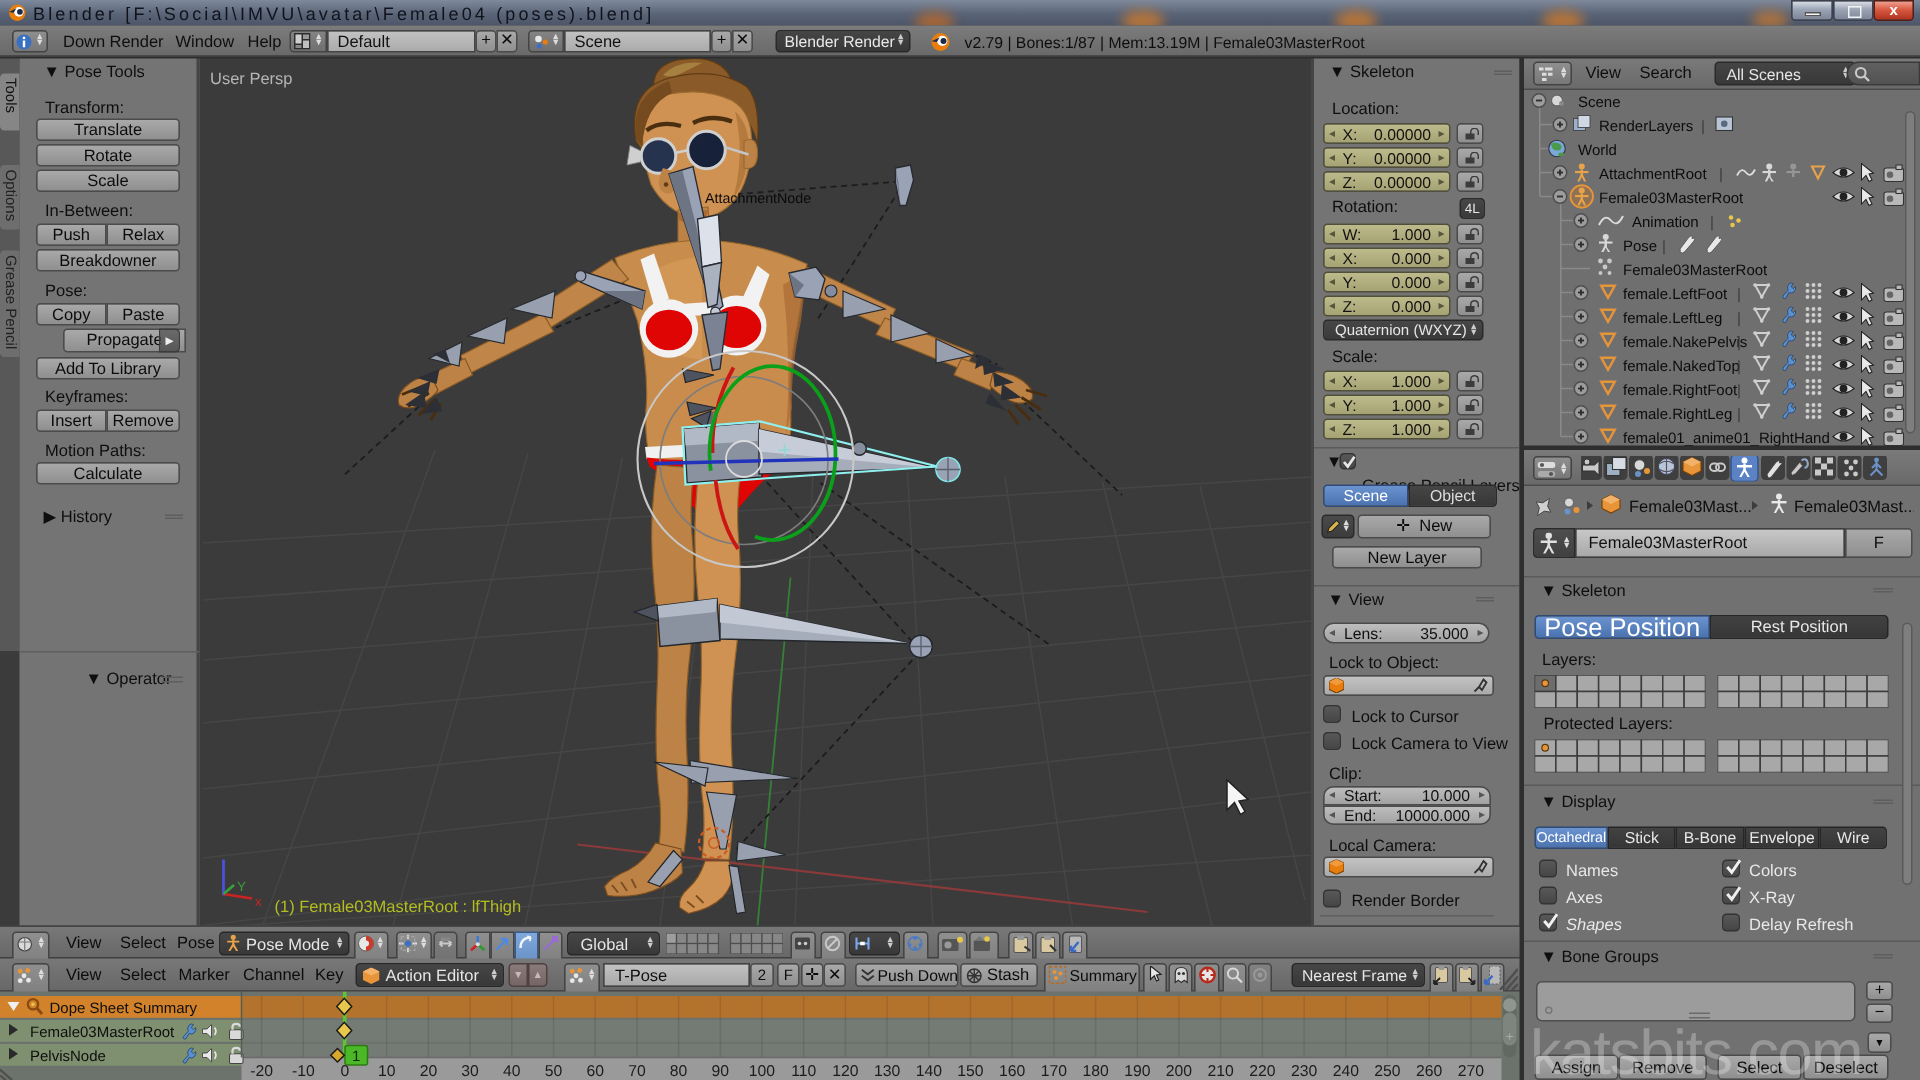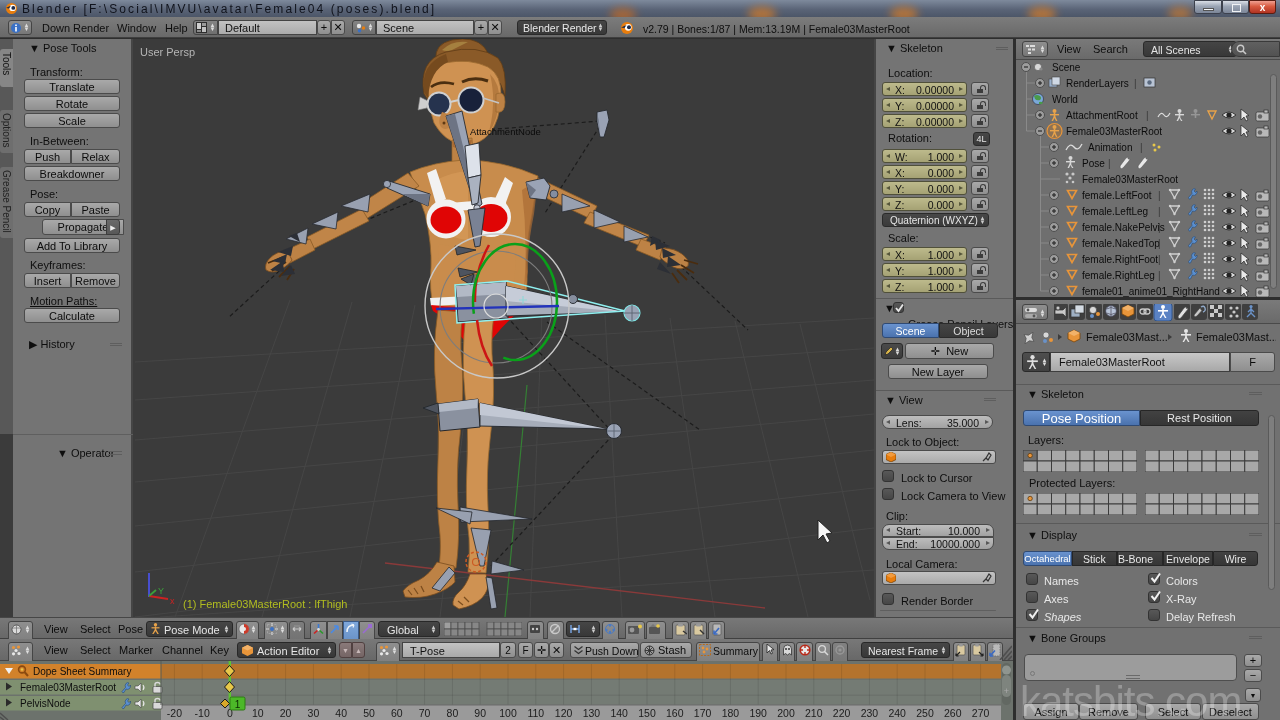--- a/index.html
+++ b/index.html
@@ -341,21 +341,21 @@
   <div class="btn" style="left:11px;top:128px;width:96px;height:15px;line-height:14px;">Breakdowner</div>
   <div class="lbl" style="left:17px;top:150px;">Pose:</div>
   <div class="btn" style="left:11px;top:164px;width:47px;height:15px;line-height:14px;border-radius:3px 0 0 3px;">Copy</div>
   <div class="btn" style="left:58px;top:164px;width:49px;height:15px;line-height:14px;border-radius:0 3px 3px 0;">Paste</div>
   <div class="btn" style="left:29px;top:181px;width:82px;height:16px;line-height:15px;border-radius:3px 0 0 3px;">Propagate</div>
   <div class="abs" style="left:93px;top:181px;width:14px;height:16px;background:linear-gradient(#6a6a6a,#585858);border:1px solid #3c3c3c;border-radius:0 3px 3px 0;color:#eee;font-size:7px;text-align:center;line-height:15px;">▶</div>
   <div class="btn" style="left:11px;top:200px;width:96px;height:15px;line-height:14px;">Add To Library</div>
   <div class="lbl" style="left:17px;top:221px;">Keyframes:</div>
   <div class="btn" style="left:11px;top:235px;width:47px;height:15px;line-height:14px;border-radius:3px 0 0 3px;">Insert</div>
   <div class="btn" style="left:58px;top:235px;width:49px;height:15px;line-height:14px;border-radius:0 3px 3px 0;">Remove</div>
-  <div class="lbl" style="left:17px;top:257px;text-decoration:underline;">Motion Paths:</div>
+  <div class="lbl" style="left:17px;top:257px;">Motion Paths:</div>
   <div class="btn" style="left:11px;top:270px;width:96px;height:15px;line-height:14px;">Calculate</div>
   <div class="lbl" style="left:16px;top:300px;">▶ History</div>
   <div class="abs" style="left:97px;top:305px;width:12px;height:1px;background:#5e5e5e;"></div>
   <div class="abs" style="left:97px;top:307px;width:12px;height:1px;background:#5e5e5e;"></div>
   <div class="abs" style="left:0;top:396px;width:120px;height:1px;background:#5f5f5f;"></div>
   <div class="lbl" style="left:16px;top:409px;margin-left:28px;">▼ Operator</div>
   <div class="abs" style="left:95px;top:413px;width:14px;height:1px;background:#5e5e5e;"></div>
   <div class="abs" style="left:95px;top:416px;width:14px;height:1px;background:#5e5e5e;"></div>
 </div>
 
@@ -1081,21 +1081,21 @@
         </svg>
     <div class="updn" style="right:0;top:5px;">▲<br>▼</div>
   </div>
   <div class="abs" style="left:34px;top:52px;width:180px;height:20px;background:linear-gradient(#c8c8c8,#a8a8a8);border:1px solid #3e3e3e;font-size:11px;color:#111;padding:3px 0 0 8px;">Female03MasterRoot</div>
   <div class="btn" style="left:214px;top:52px;width:45px;height:20px;line-height:18px;border-radius:0 3px 3px 0;">F</div>
 
   <div class="abs" style="left:0;top:84px;width:264px;height:1px;background:#5a5a5a;"></div>
   <div class="lbl" style="left:11px;top:88px;">▼ Skeleton</div>
   <div class="abs" style="left:233px;top:92px;width:13px;height:1px;background:#5e5e5e;"></div>
   <div class="abs" style="left:233px;top:94px;width:13px;height:1px;background:#5e5e5e;"></div>
-  <div class="abs" style="left:7px;top:110px;width:117px;height:16px;background:linear-gradient(#6a93cf,#4a72ae);border:1px solid #2f4a74;border-radius:3px 0 0 3px;color:#fff;font-size:13px;text-align:center;line-height:15px;">Pose Position</div>
+  <div class="abs" style="left:7px;top:110px;width:117px;height:16px;background:linear-gradient(#6a93cf,#4a72ae);border:1px solid #2f4a74;border-radius:3px 0 0 3px;color:#fff;font-size:17px;text-align:center;line-height:15px;">Pose Position</div>
   <div class="abs" style="left:124px;top:110px;width:119px;height:16px;background:linear-gradient(#424242,#363636);border:1px solid #262626;border-radius:0 3px 3px 0;color:#e8e8e8;font-size:11px;text-align:center;line-height:15px;">Rest Position</div>
   <div class="lbl" style="left:12px;top:134px;">Layers:</div>
   <div class="layergrid" style="left:7px;top:150px;"><svg width="114" height="22" viewBox="0 0 114 22">
           <rect x="0.00" y="0" width="14.25" height="11" fill="#6d6d6d" stroke="#3c3c3c" stroke-width="1"></rect>
           <rect x="14.25" y="0" width="14.25" height="11" fill="#a8a8a8" stroke="#3c3c3c" stroke-width="1"></rect>
           <rect x="28.50" y="0" width="14.25" height="11" fill="#a8a8a8" stroke="#3c3c3c" stroke-width="1"></rect>
           <rect x="42.75" y="0" width="14.25" height="11" fill="#a8a8a8" stroke="#3c3c3c" stroke-width="1"></rect>
           <rect x="57.00" y="0" width="14.25" height="11" fill="#a8a8a8" stroke="#3c3c3c" stroke-width="1"></rect>
           <rect x="71.25" y="0" width="14.25" height="11" fill="#a8a8a8" stroke="#3c3c3c" stroke-width="1"></rect>
           <rect x="85.50" y="0" width="14.25" height="11" fill="#a8a8a8" stroke="#3c3c3c" stroke-width="1"></rect>
@@ -1166,21 +1166,21 @@
           <rect x="85.50" y="11" width="14.25" height="11" fill="#a8a8a8" stroke="#3c3c3c" stroke-width="1"></rect>
           <rect x="99.75" y="11" width="14.25" height="11" fill="#a8a8a8" stroke="#3c3c3c" stroke-width="1"></rect>
         </svg></div>
 
   <div class="abs" style="left:0;top:223px;width:264px;height:1px;background:#5a5a5a;"></div>
   <div class="lbl" style="left:11px;top:229px;">▼ Display</div>
   <div class="abs" style="left:233px;top:233px;width:13px;height:1px;background:#5e5e5e;"></div>
   <div class="abs" style="left:233px;top:235px;width:13px;height:1px;background:#5e5e5e;"></div>
   <div class="abs" style="left:7px;top:251px;width:49px;height:15px;background:linear-gradient(#6a93cf,#4a72ae);border:1px solid #2f4a74;border-radius:3px 0 0 3px;color:#fff;font-size:9.5px;text-align:center;line-height:14px;">Octahedral</div>
   <div class="abs" style="left:56px;top:251px;width:45px;height:15px;background:linear-gradient(#424242,#363636);border:1px solid #262626;color:#e8e8e8;font-size:10.5px;text-align:center;line-height:14px;">Stick</div>
-  <div class="abs" style="left:101px;top:251px;width:46px;height:15px;background:linear-gradient(#424242,#363636);border:1px solid #262626;color:#e8e8e8;font-size:10.5px;text-align:left;line-height:14px;">B-Bone</div>
+  <div class="abs" style="left:101px;top:251px;width:46px;height:15px;background:linear-gradient(#424242,#363636);border:1px solid #262626;color:#e8e8e8;font-size:10.5px;text-align:center;line-height:14px;">B-Bone</div>
   <div class="abs" style="left:147px;top:251px;width:50px;height:15px;background:linear-gradient(#424242,#363636);border:1px solid #262626;color:#e8e8e8;font-size:10.5px;text-align:center;line-height:14px;">Envelope</div>
   <div class="abs" style="left:197px;top:251px;width:45px;height:15px;background:linear-gradient(#424242,#363636);border:1px solid #262626;border-radius:0 3px 3px 0;color:#e8e8e8;font-size:10.5px;text-align:center;line-height:14px;">Wire</div>
   <div class="chk" style="left:10px;top:273px;"></div>
       <div class="wlbl" style="left:28px;top:275px;">Names</div>
   <div class="chk" style="left:132px;top:273px;">
         <svg width="13" height="13" style="position:absolute;left:0;top:-2px;" viewBox="0 0 13 13">
           <path d="M2.5 6 L5.5 9.5 L11 1.5" stroke="#f0f0f0" stroke-width="2" fill="none"></path>
         </svg>
       </div>
       <div class="wlbl" style="left:150px;top:275px;">Colors</div>

